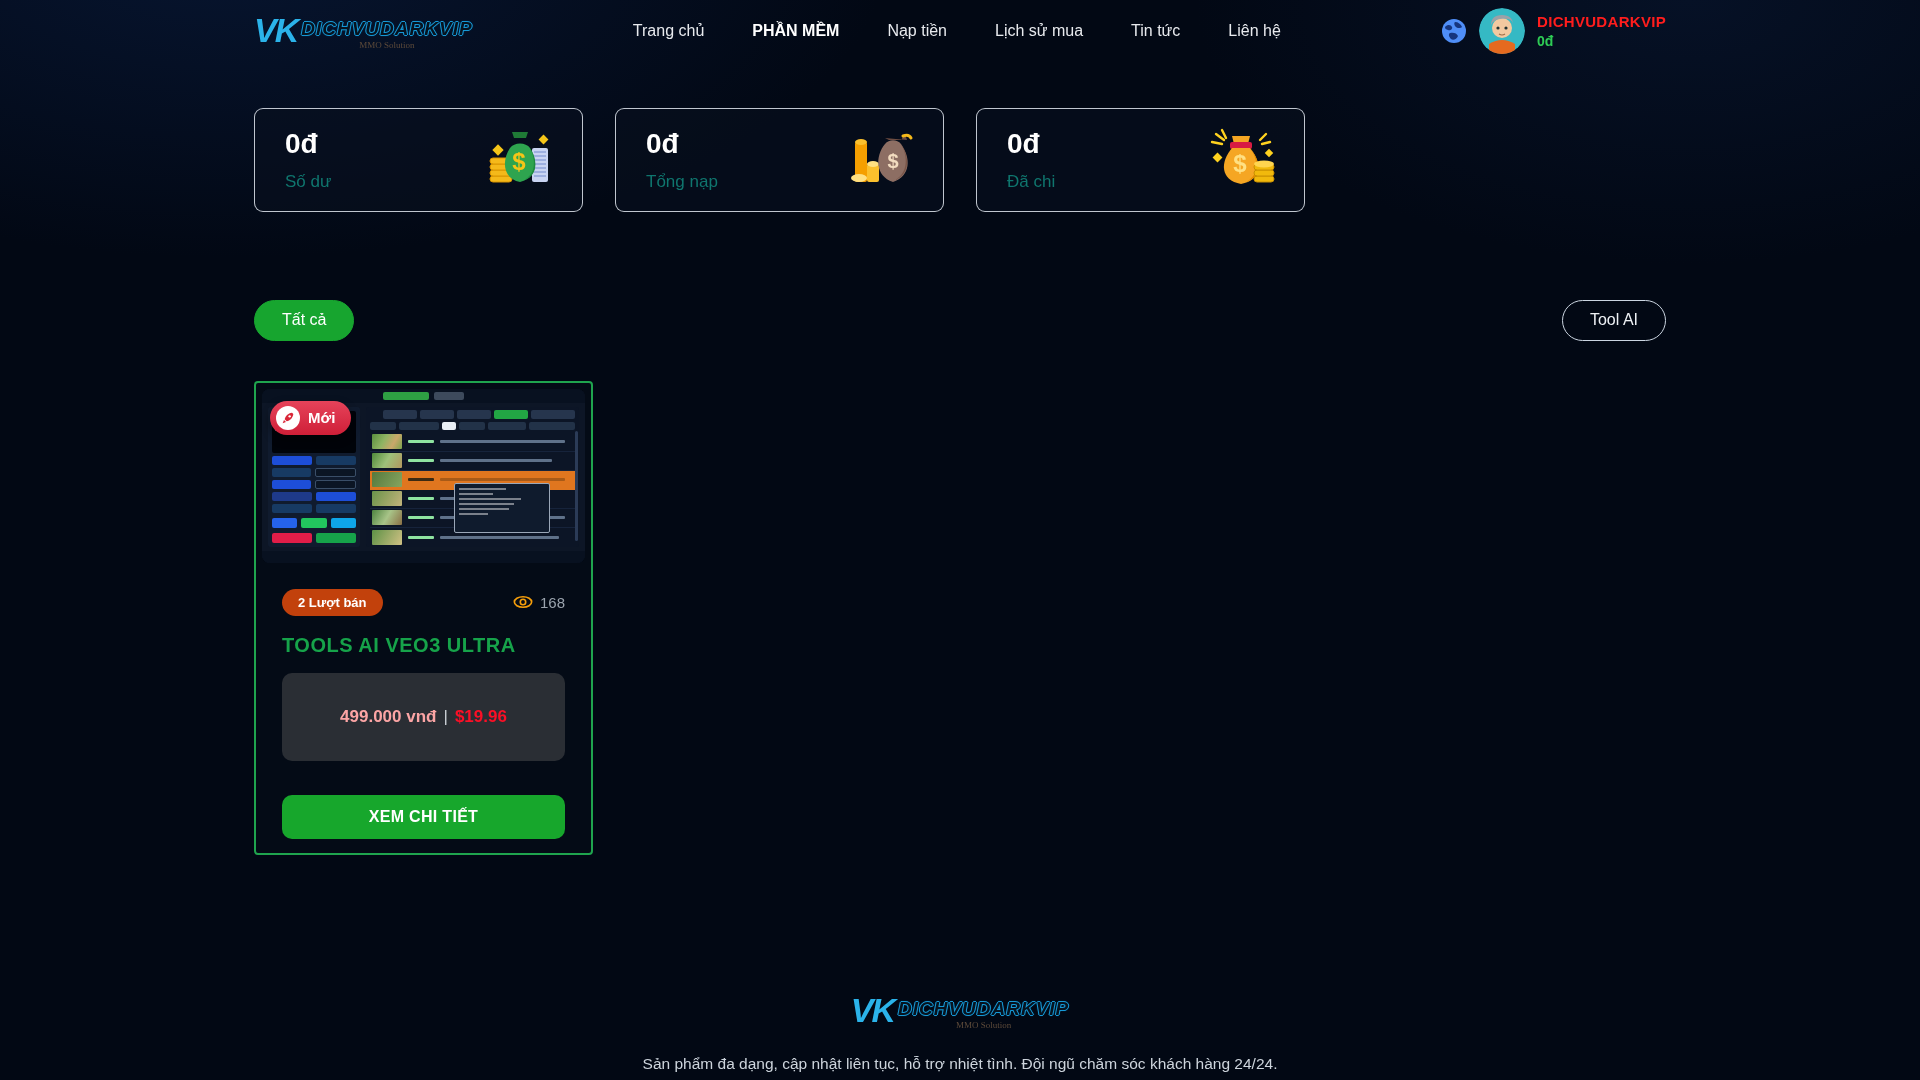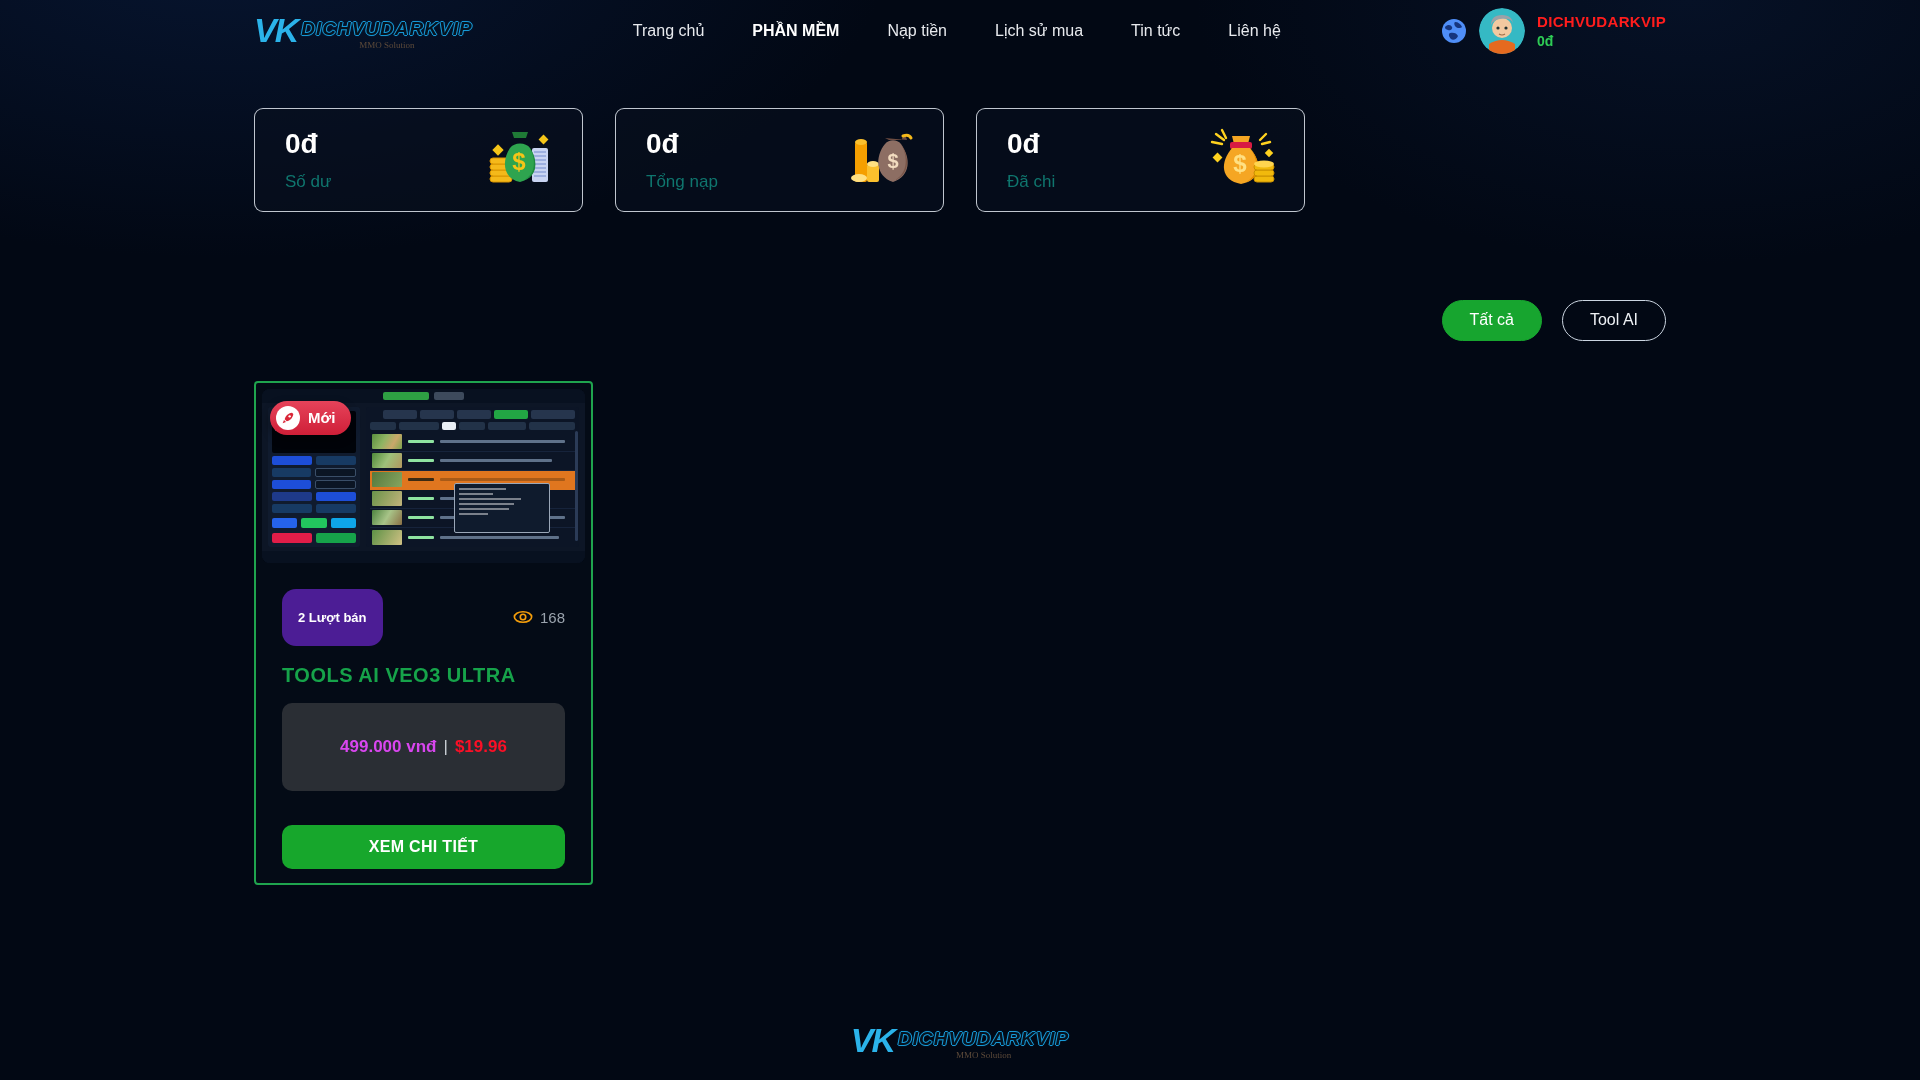--- a/index.html
+++ b/index.html
@@ -36,21 +36,21 @@
   
   .stats { margin-top:54px; display:grid; grid-template-columns:repeat(4,1fr); gap:32px; }
   .stat-card { height:104px; border:1px solid rgba(226,232,240,.85); border-radius:9px;
     background:rgba(9,16,31,.55); display:flex; align-items:center; justify-content:space-between;
     padding:0 28px 0 30px; }
   .stat-value { font-size:28px; font-weight:bold; color:#ffffff; line-height:1.15; }
   .stat-label { font-size:17px; color:#0f766e; margin-top:11px; }
   .stat-icon { width:68px; height:68px; flex:none; }
 
   
-  .filters { margin-top:88px; display:flex; justify-content:flex-end; gap:20px; }
+  .filters { margin-top:88px; display:flex; justify-content:space-between; gap:20px; }
   .pill { padding:9px 27px; border-radius:22px; font-size:16px; cursor:pointer; line-height:1.3; }
   .pill.active { background:#17a52f; color:#ffffff; border:1px solid #17a52f; }
   .pill.ghost { background:transparent; color:#eef1f5; border:1px solid #cbd5e1; }
 
   
   .grid { margin-top:40px; display:grid; grid-template-columns:repeat(4,1fr); gap:28px; }
   .card { border:2px solid #1fa44e; border-radius:4px; background:#040b16; padding:6px 6px 14px; position:relative; }
   .card-body { padding:0 20px; }
 
   
@@ -85,26 +85,26 @@
   .t-scroll { position:absolute; right:1px; top:24px; bottom:6px; width:3px; background:#2b3b57; border-radius:2px; }
   .t-bottom { height:12px; background:#081120; }
 
   .badge-new { position:absolute; top:18px; left:14px; display:flex; align-items:center; gap:8px;
     background:linear-gradient(180deg,#e6435a,#cf1f38); border-radius:19px; padding:5px 16px 5px 6px;
     box-shadow:0 4px 10px rgba(0,0,0,.45); z-index:5; cursor:default; }
   .badge-new-circle { width:24px; height:24px; background:#ffffff; border-radius:50%; display:flex; align-items:center; justify-content:center; }
   .badge-new-label { color:#ffffff; font-weight:bold; font-size:15px; }
 
   .meta-row { margin-top:26px; display:flex; align-items:center; justify-content:space-between; }
-  .sales-badge { background:#4c1d95; color:#fff; font-size:13px; font-weight:bold; padding:21px 16px; border-radius:14px; }
+  .sales-badge { background:#c2410c; color:#fff; font-size:13px; font-weight:bold; padding:6px 16px; border-radius:14px; }
   .views { display:flex; align-items:center; gap:7px; color:#9aa3ad; font-size:15px; }
   .card-title { margin-top:18px; font-size:20px; font-weight:bold; color:#16a34a; letter-spacing:.5px; }
   .price-panel { margin-top:16px; background:#2a2e34; border-radius:10px; height:88px;
     display:flex; align-items:center; justify-content:center; font-size:17px; font-weight:bold; gap:7px; }
-  .price-vnd { color:#d946ef; } .price-sep { color:#c9ced4; font-weight:normal; } .price-usd { color:#fb0f26; }
+  .price-vnd { color:#fca5a5; } .price-sep { color:#c9ced4; font-weight:normal; } .price-usd { color:#fb0f26; }
   .cta { margin-top:34px; width:100%; height:44px; background:#17a72c; border:none; border-radius:10px;
     color:#ffffff; font-size:16px; font-weight:bold; font-family:"Liberation Sans",sans-serif;
     letter-spacing:.3px; cursor:pointer; display:block; }
 
   
   .footer { margin-top:138px; display:flex; flex-direction:column; align-items:center; }
   .footer-text { text-align:center; color:#cdd4dc; font-size:15.5px; line-height:1.55; margin-top:22px; }
 </style>
 </head>
 <body>

